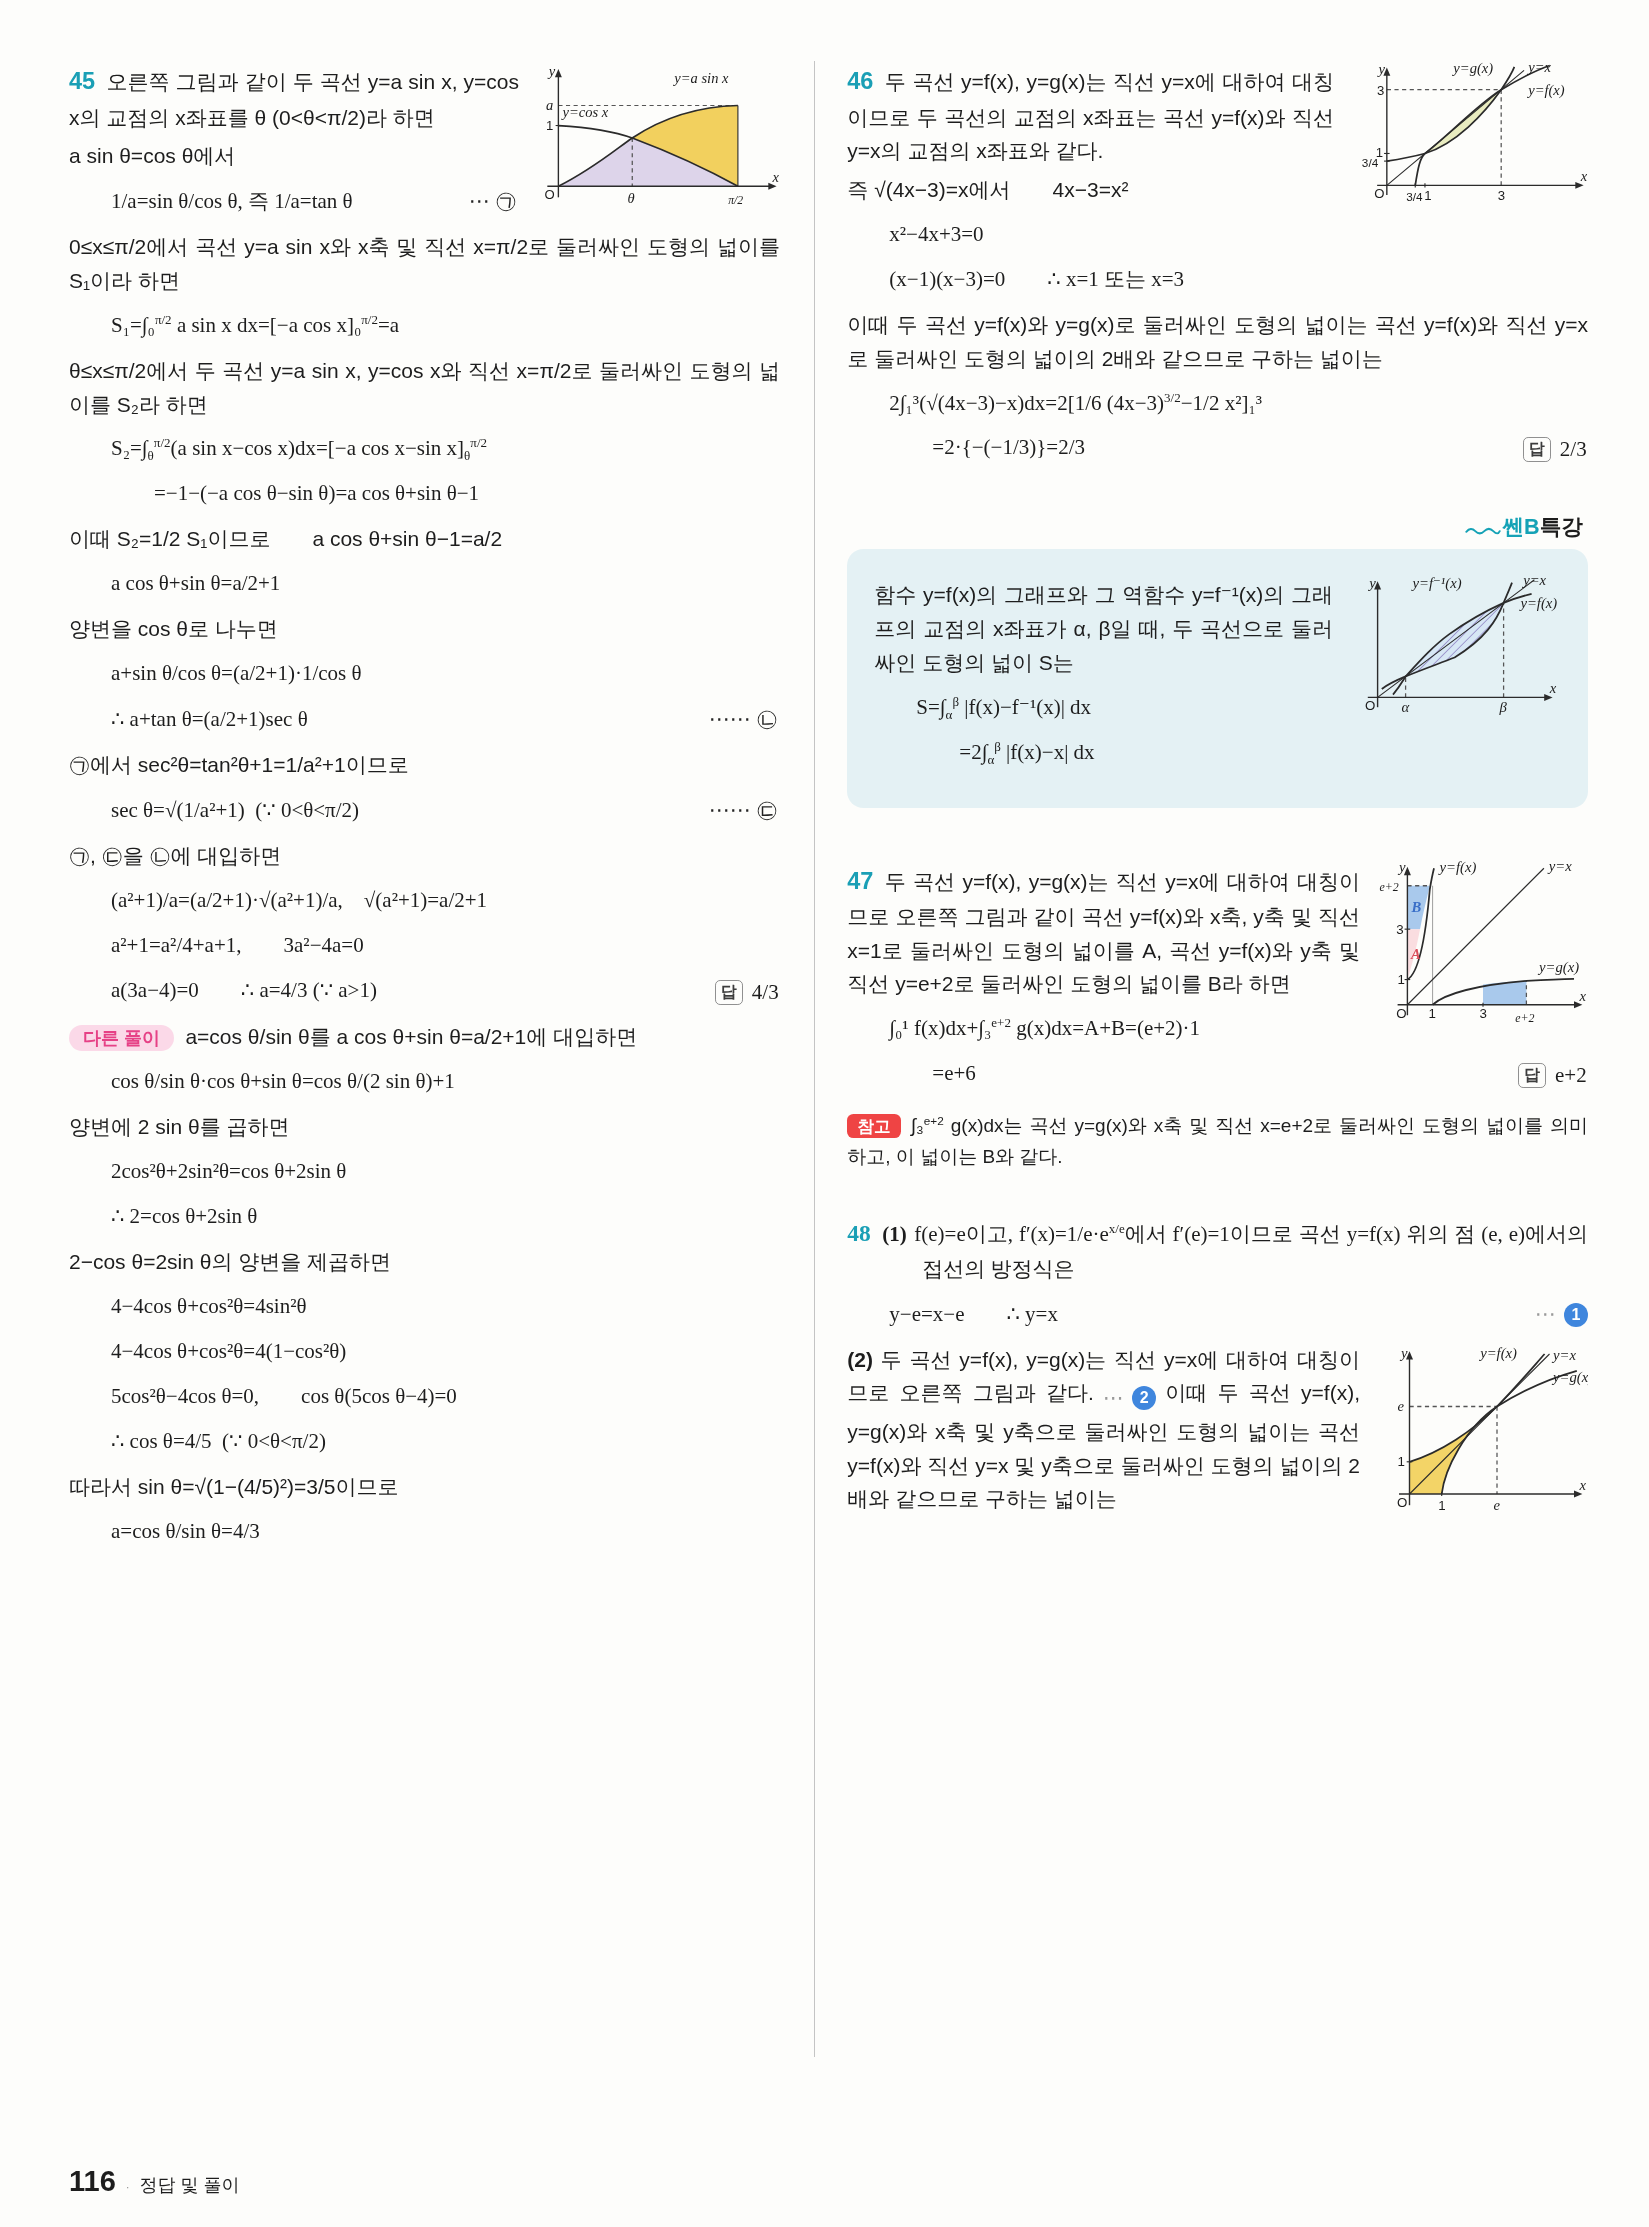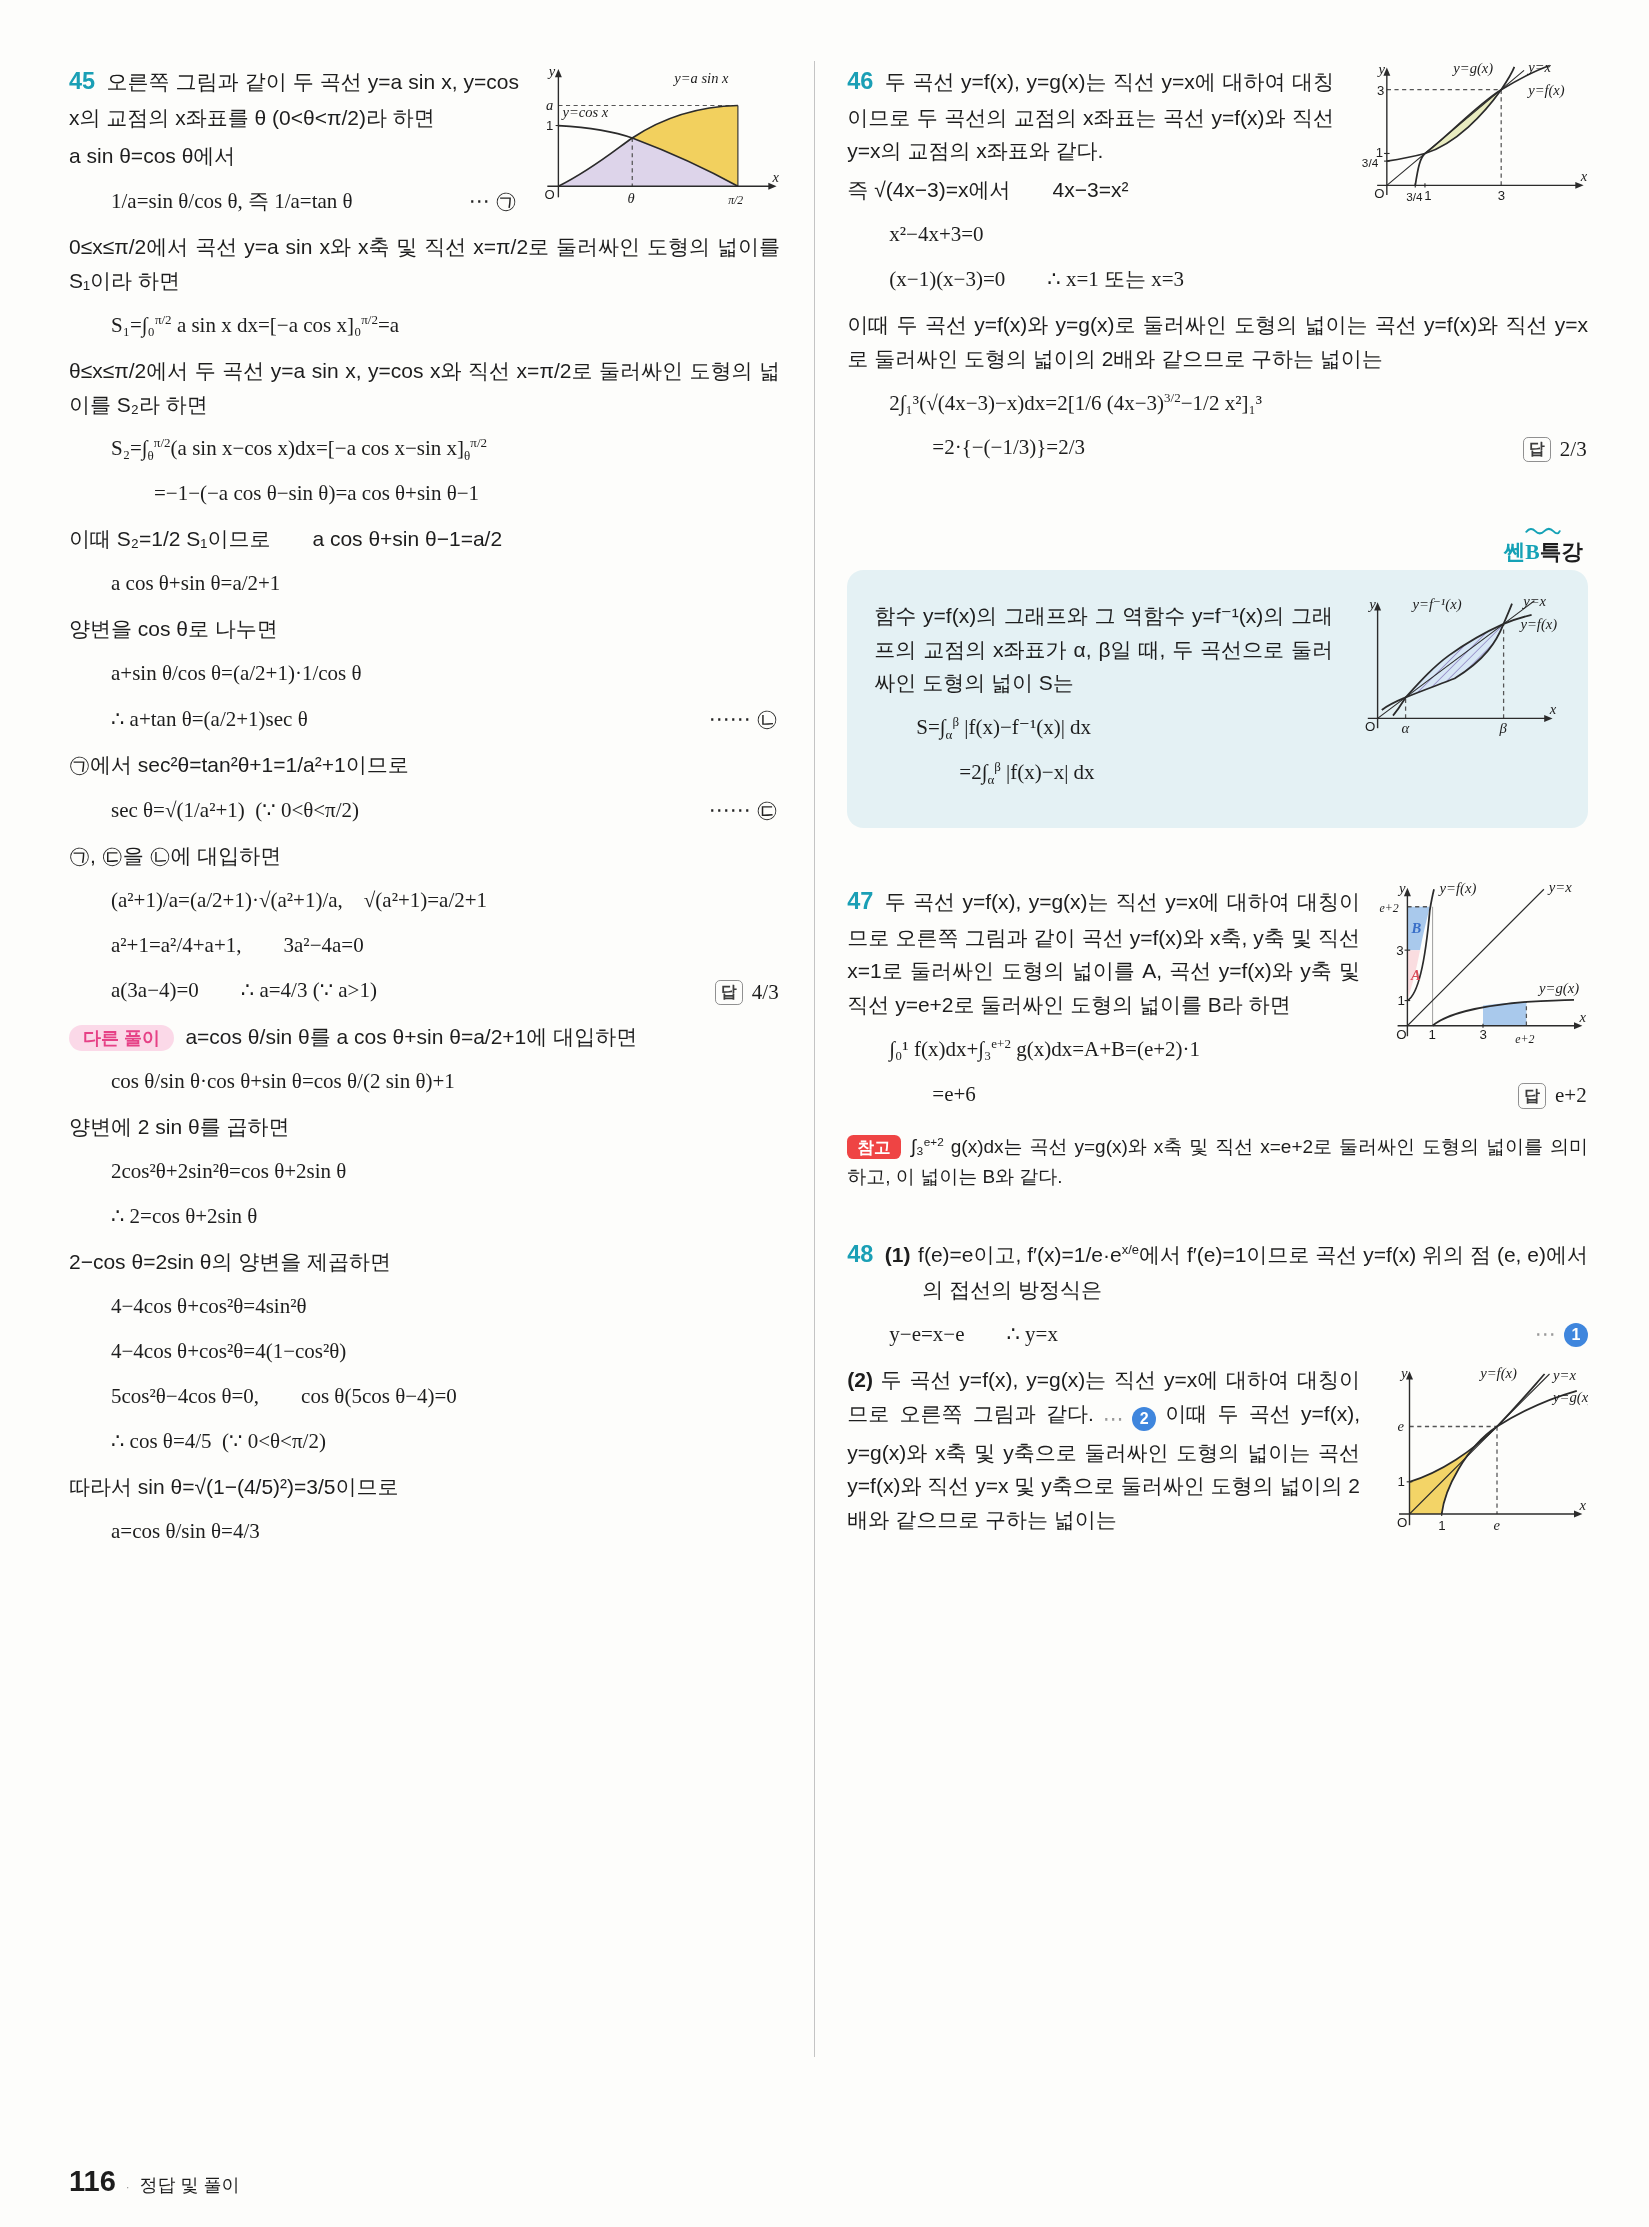--- a/index.html
+++ b/index.html
@@ -25,33 +25,33 @@
   .ans{margin-left:auto;display:inline-flex;align-items:center;gap:9px;padding-right:1.3px;}
   .ansbox{border:1.3px solid #909090;border-radius:5.1px;color:#3c3c3c;font-size:16px;line-height:1;
           padding:3.8px 5.1px;font-family:"Liberation Sans",sans-serif;font-weight:bold;}
   .badge-alt{background:#fbd9e8;color:#e64186;font-weight:bold;font-size:18px;border-radius:15.2px;
              padding:3px 14px;margin-right:11.4px;white-space:nowrap;}
   .badge-note{background:#ef4444;color:#fff;font-weight:bold;font-size:16.5px;border-radius:6.4px;
               padding:3.2px 10.2px;margin-right:10.2px;white-space:nowrap;}
   .note{font-size:19px;margin-top:19px;}
   .prob{margin-bottom:33px;}
   .lecture-headwrap{text-align:right;margin:19px 5.1px 5.1px 0;}
-  .lecture-head{display:inline-flex;flex-direction:column;align-items:center;line-height:1.1;gap:1.3px;font-family:Liberation Serif, serif;}
+  .lecture-head{display:inline-flex;flex-direction:row;align-items:flex-end;line-height:1.1;gap:1.3px;}
   .ltitle{font-size:21.6px;font-weight:bold;}
   .lt1{color:#15a2b6;}
   .lt2{color:#1d1d1d;}
   .lecture{background:#e4f1f4;border-radius:16.5px;padding:24px 27px 27px;margin-bottom:50px;}
   .marker{color:#999;margin-right:6.4px;letter-spacing:1.9px;}
   .cnum{display:inline-block;width:24px;height:24px;border-radius:50%;background:#3f86dd;color:#fff;
         font-size:16px;line-height:24px;text-align:center;font-weight:bold;
         font-family:"Liberation Sans",sans-serif;}
   .mk{margin-left:auto;display:inline-flex;align-items:center;}
   .mk2{display:inline-flex;align-items:center;margin:0 9px;vertical-align:-5.1px;}
   .inum{font-weight:bold;margin-right:7.6px;}
-  .hang48{padding-left:75px;text-indent:-75px;}
+  .hang48{padding-left:75px;text-indent:-75px;font-family:Liberation Serif, serif;}
   footer{display:flex;align-items:baseline;gap:10.2px;margin-top:auto;padding-top:25.4px;}
   .pageno{font-size:29px;font-weight:bold;}
   .footsep{color:#888;}
   .footlabel{font-size:18px;}
   svg text{font-family:"Liberation Serif","DejaVu Serif",serif;font-style:italic;font-size:21px;fill:#1d1d1d;}
   svg text.u{font-style:normal;font-family:"Liberation Sans",sans-serif;font-size:19px;}
   svg text.sm{font-size:17px;}
   svg .axis{stroke:#2b2b2b;stroke-width:2;fill:none;}
   svg .curve{stroke:#2b2b2b;stroke-width:2.5;fill:none;}
   svg .thin{stroke:#2b2b2b;stroke-width:1.6;fill:none;}

